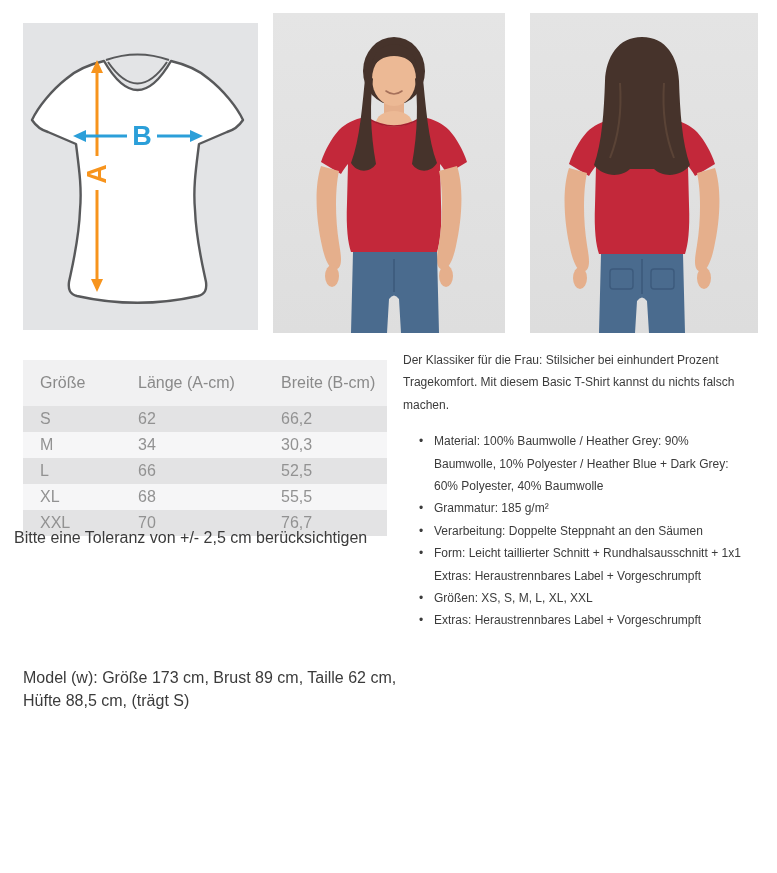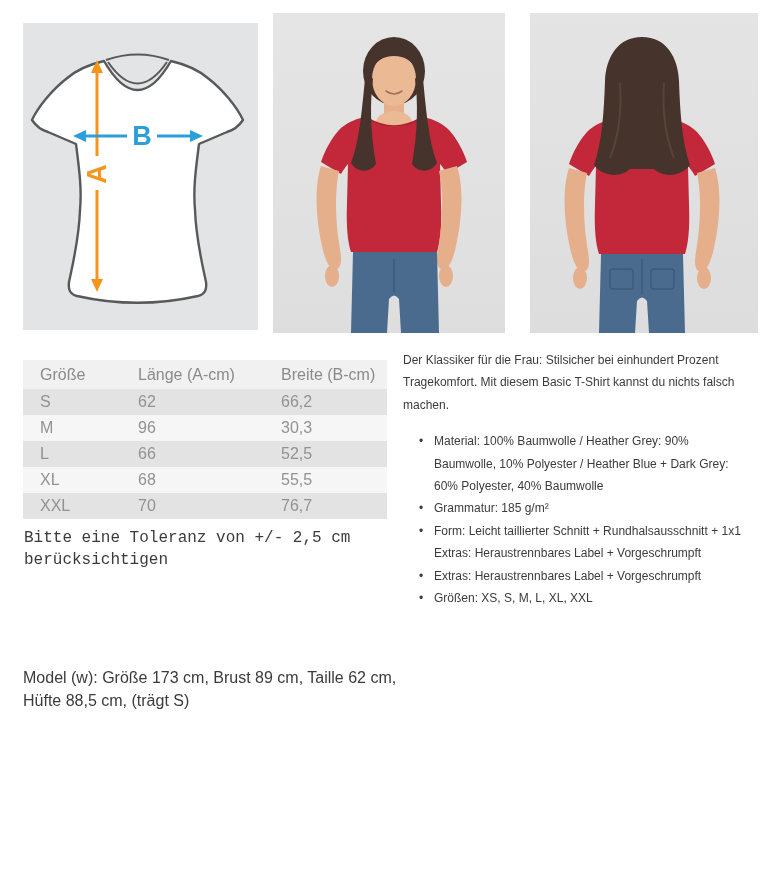--- a/index.html
+++ b/index.html
@@ -14,27 +14,27 @@
   .diagram-panel{left:23px;top:23px;width:235px;height:307px;}
   .front-panel{left:273px;top:13px;width:232px;height:320px;}
   .back-panel{left:530px;top:13px;width:228px;height:320px;}
   
   .size-table{
     position:absolute;left:23px;top:360px;width:364px;
     border-collapse:collapse;font-size:16px;table-layout:fixed;
   }
   .size-table th{
     font-weight:normal;text-align:left;color:#8a8a8a;background:#f1f1f2;
-    height:29px;padding:0 0 0 17px;
+    height:46px;padding:0 0 0 17px;
   }
   .size-table td{color:#929292;height:26px;padding:0 0 0 17px;}
   .size-table tbody tr:nth-child(odd){background:#e3e3e4;}
   .size-table tbody tr:nth-child(even){background:#f6f6f7;}
   
-  .tolerance{position:absolute;left:24px;top:527px;width:372px;font-size:16px;line-height:22px;color:#3b3b3b;margin:0;font-family:Liberation Mono, monospace;}
+  .tolerance{position:absolute;left:14px;top:527px;width:372px;font-size:16px;line-height:22px;color:#3b3b3b;margin:0;}
   .model-info{position:absolute;left:23px;top:666px;width:374px;font-size:16px;line-height:23px;color:#3b3b3b;margin:0;}
   .model-info b{font-weight:normal;}
   
   .description{position:absolute;left:403px;top:349px;width:356px;font-size:12px;line-height:22.4px;color:#3b3b3b;}
   .description p{margin:0 0 9px 0;hyphens:manual;}
   .feature-list{margin:14px;padding:0;list-style:none;}
   .feature-list li{position:relative;padding-left:17px;hyphens:manual;}
   .feature-list li::before{
     content:"\2022";position:absolute;left:2px;top:0;color:#3b3b3b;
   }
@@ -145,21 +145,21 @@
       </tr>
     </thead>
     <tbody>
       <tr>
         <td>S</td>
         <td>62</td>
         <td>66,2</td>
       </tr>
       <tr>
         <td>M</td>
-        <td>96</td>
+        <td>34</td>
         <td>30,3</td>
       </tr>
       <tr>
         <td>L</td>
         <td>66</td>
         <td>52,5</td>
       </tr>
       <tr>
         <td>XL</td>
         <td>68</td>
@@ -175,19 +175,20 @@
 
   <p class="tolerance">Bitte eine Toleranz von +/- 2,5 cm berücksichtigen</p>
 
   <p class="model-info"><b>Model (w):</b><span> Größe 173 cm, Brust 89 cm, Taille 62 cm, Hüfte 88,5 cm, (trägt S)</span></p>
 
   <div class="description">
     <p>Der Klassiker für die Frau: Stilsicher bei einhun­dert Prozent Tragekomfort. Mit diesem Basic T-Shirt kannst du nichts falsch machen.</p>
     <ul class="feature-list">
       <li>Material: 100% Baumwolle / Heather Grey: 90% Baumwolle, 10%  Polyester / Heather Blue + Dark Grey: 60% Polyester, 40% Baum­wolle</li>
       <li>Grammatur: 185 g/m²</li>
+      <li>Verarbeitung: Doppelte Steppnaht an den Säumen</li>
       <li>Form: Leicht taillierter Schnitt + Rundhalsaus­schnitt + 1x1 Extras: Heraustrennbares Label + Vorgeschrumpft</li>
+      <li>Größen: XS, S, M, L, XL, XXL</li>
       <li>Extras: Heraustrennbares Label + Vorge­schrumpft</li>
-      <li>Größen: XS, S, M, L, XL, XXL</li>
     </ul>
   </div>
 
 </div>
 
 </body></html>

